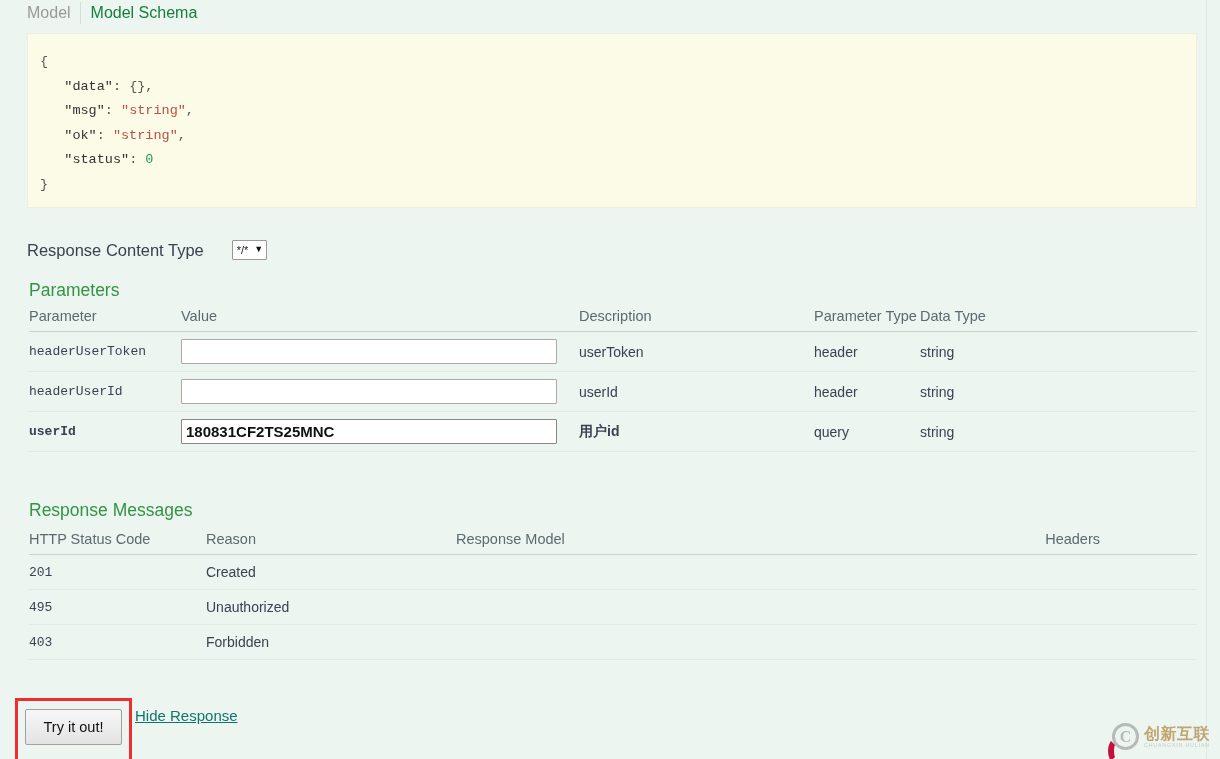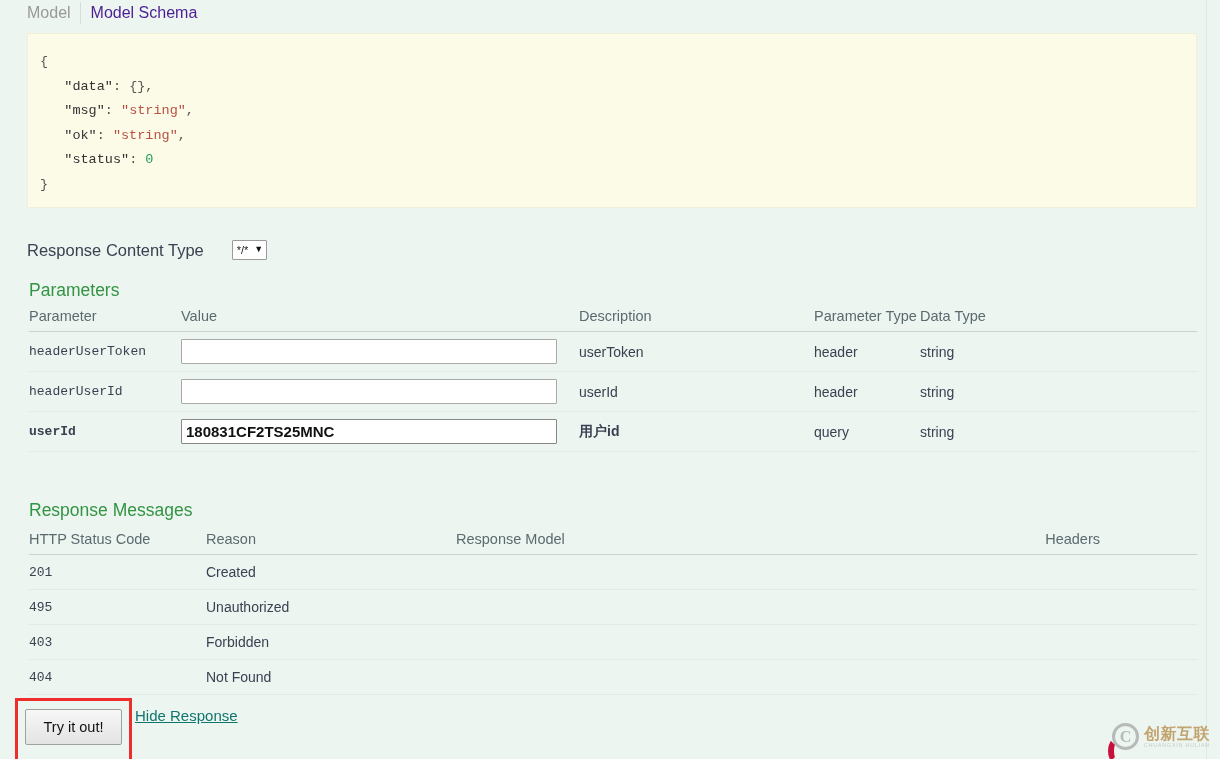--- a/index.html
+++ b/index.html
@@ -44,21 +44,21 @@
   }
   .model-tabs .tab {
     font-size: 16px;
     line-height: 22px;
     padding: 0 9px 0 0;
     color: #999;
     cursor: pointer;
     white-space: nowrap;
   }
   .model-tabs .tab.active {
-    color: #4c1d95;
+    color: #15803d;
     border-left: 1px solid #d5dedb;
     padding-left: 10px;
   }
 
   
   .code-block {
     position: absolute;
     left: 27px;
     top: 33px;
     width: 1170px;
@@ -399,26 +399,20 @@
         <td>Unauthorized</td>
         <td></td>
         <td class="headers-col"></td>
       </tr>
       <tr>
         <td class="code">403</td>
         <td>Forbidden</td>
         <td></td>
         <td class="headers-col"></td>
       </tr>
-      <tr>
-        <td class="code">404</td>
-        <td>Not Found</td>
-        <td></td>
-        <td class="headers-col"></td>
-      </tr>
     </tbody>
   </table>
 
   <div class="submit-wrap">
     <button class="submit-btn">Try it out!</button>
   </div>
   <span class="hide-response">Hide Response</span>
 
   <div class="red-swoosh"></div>
   <div class="watermark">

